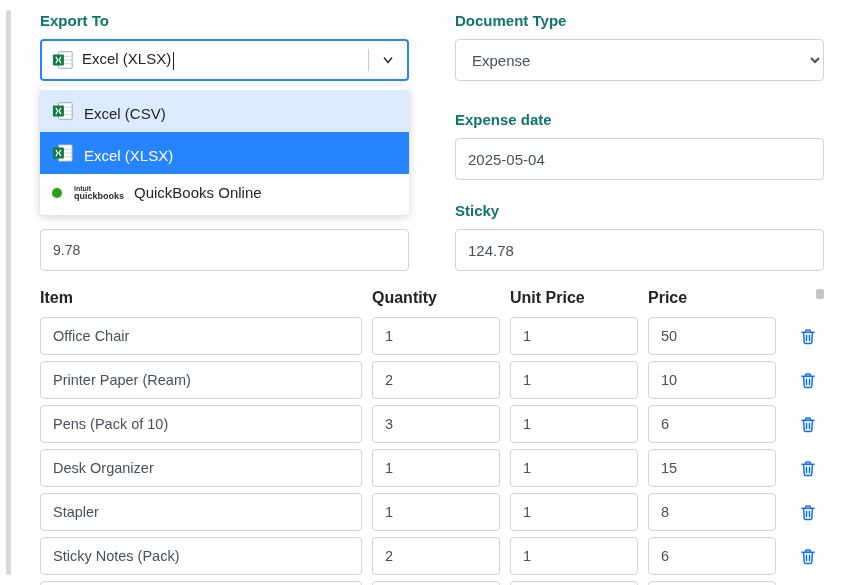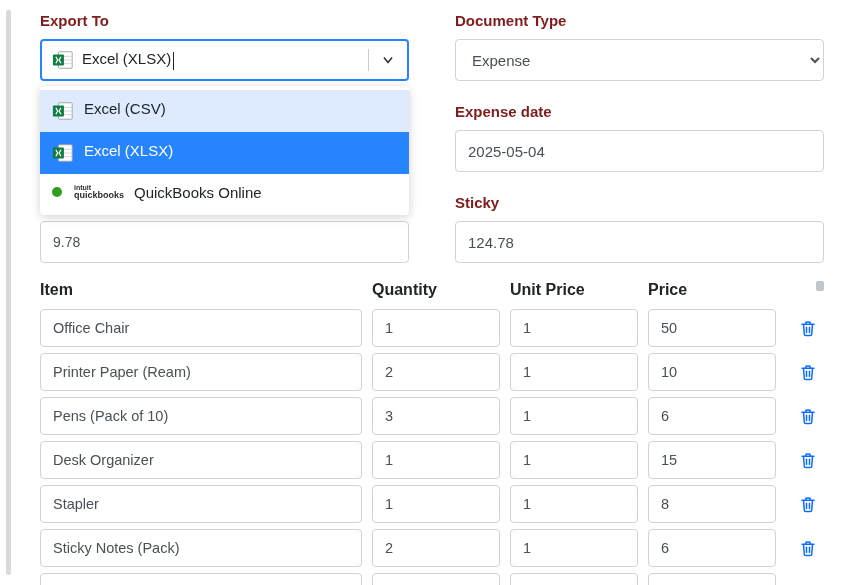--- a/index.html
+++ b/index.html
@@ -25,21 +25,21 @@
     gap: 46px;
   }
   .col {
     display: flex;
     flex-direction: column;
     flex: 1;
     position: relative;
   }
   .label {
     font-weight: 700;
-    color: #7f1d1d;
+    color: #0f766e;
     font-size: 15px;
     margin-bottom: 10px;
   }
   .combobox {
     border: 2px solid #2684ff;
     border-radius: 4px;
     height: 42px;
     display: flex;
     align-items: center;
     padding: 0 10px;
@@ -78,21 +78,21 @@
     right: 0;
     background: #fff;
     border-radius: 4px;
     box-shadow: 0 2px 10px rgba(0,0,0,0.18);
     z-index: 20;
     overflow: hidden;
     padding: 4px 0;
   }
   .dd-item {
     display: flex;
-    align-items: flex-start;
+    align-items: flex-end;
     padding: 10px 12px;
     font-size: 15px;
     gap: 10px;
     cursor: pointer;
   }
   .dd-item.hovered { background: #deebff; color:#212529;}
   .dd-item.selected { background: #2684ff; color: #fff; }
   .qb-icon {
     font-size: 9px;
     font-weight: 700;
@@ -132,21 +132,21 @@
     border-radius: 4px;
     padding: 0 12px;
     font-size: 15px;
     color: #495057;
     background: #fff;
   }
 
   .second-row {
     display: flex;
     gap: 46px;
-    margin-top: 22px;
+    margin-top: 30px;
   }
 
   .third-row {
     display: flex;
     gap: 46px;
     margin-top: 22px;
   }
   .left-under {
     position: relative;
     flex: 1;

